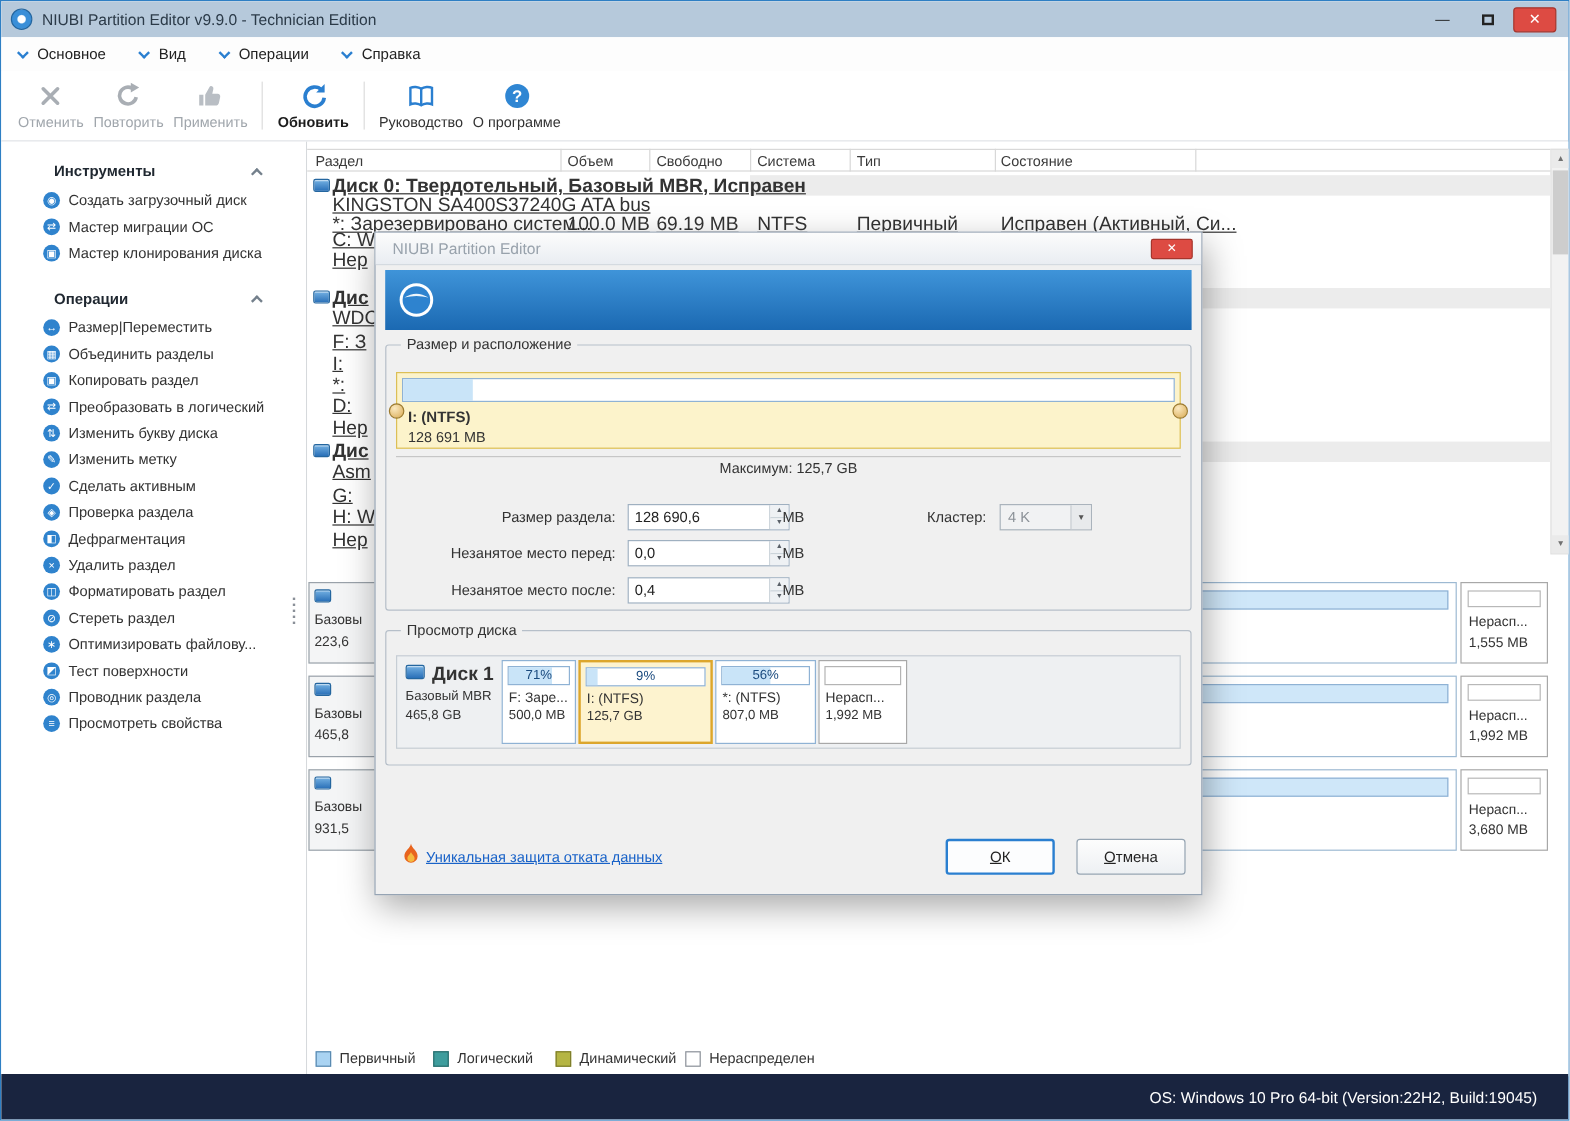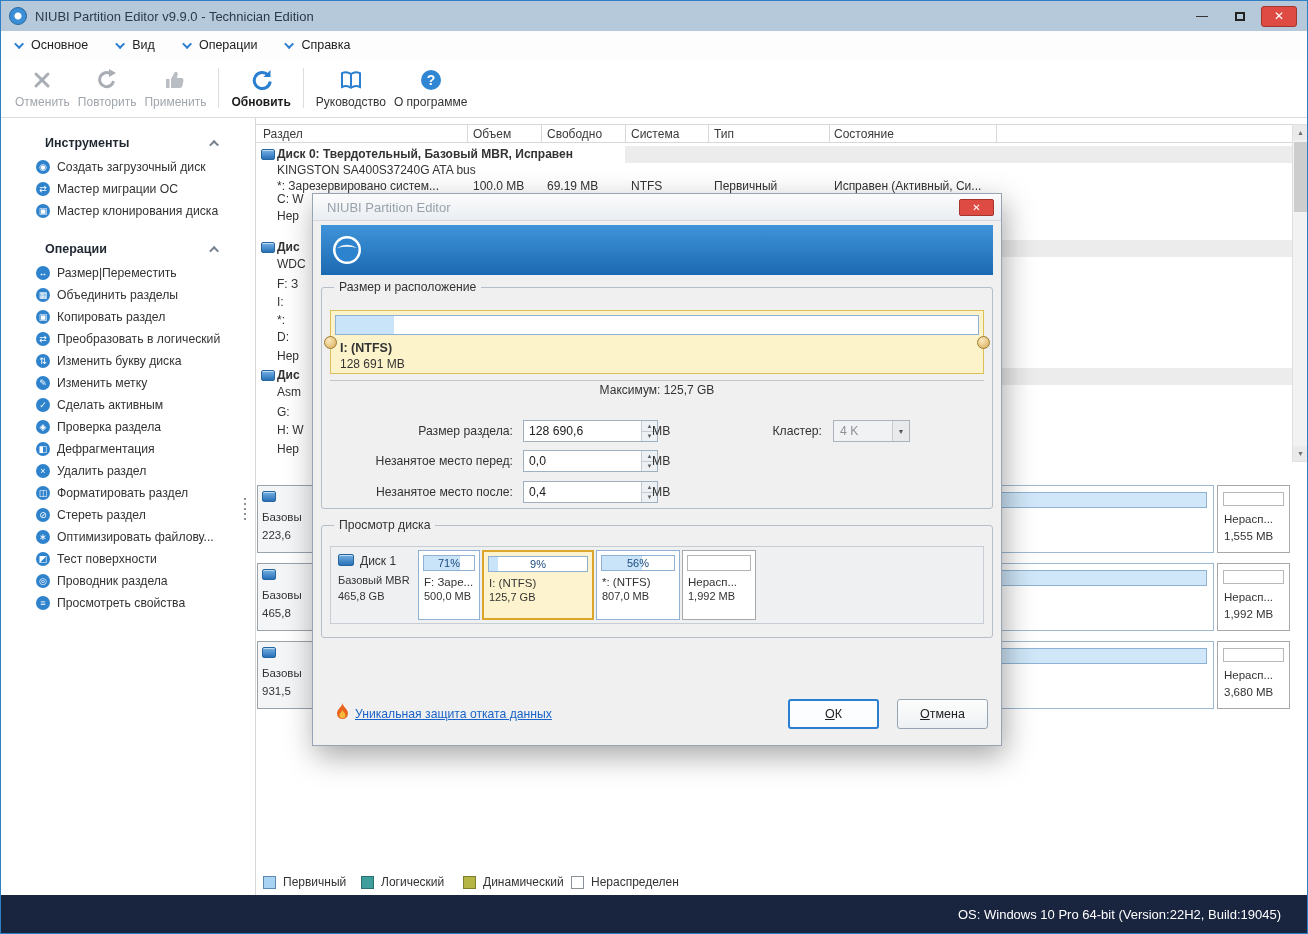--- a/index.html
+++ b/index.html
@@ -36,21 +36,21 @@
   .side-icon { width:14px; height:14px; border-radius:50%; background:#2f83cd; color:#fff; font-size:9px; line-height:14px; text-align:center; flex:none; }
   .mt { margin-top:14px; }
   .drag-dots { position:absolute; left:243px; top:497px; width:2px; height:2px; background:#8a9098; box-shadow:0 5px #8a9098,0 10px #8a9098,0 15px #8a9098,0 20px #8a9098; }
 
   
   .main { position:absolute; left:255px; top:117px; width:1053px; height:779px; background:#fff; }
   .abs { position:absolute; }
   .hline { position:absolute; left:0; width:1053px; height:1px; background:#d8d8d8; }
   .vline { position:absolute; top:6px; height:19px; width:1px; background:#d8d8d8; }
   .th { position:absolute; top:9px; font-size:12px; color:#3a3a3a; }
-  .cell { position:absolute; font-size:12px; white-space:nowrap; }
+  .cell { position:absolute; font-size:16px; white-space:nowrap;text-decoration:underline; }
   .bold { font-weight:bold; }
   .band { position:absolute; left:369px; width:667px; height:17px; background:#ececec; }
   .hdd-icon { position:absolute; width:14px; height:11px; border-radius:2px; background:linear-gradient(#74b1e3,#2a70b8); box-shadow:inset 0 1px 0 rgba(255,255,255,.55); border:1px solid #24669f; }
   .scrollbar { position:absolute; left:1036px; top:6px; width:17px; height:338px; background:#f2f2f2; border:1px solid #e0e0e0; }
   .sb-btn { height:15px; display:flex; align-items:center; justify-content:center; font-size:7px; color:#707070; background:#eaeaea; }
   .sb-down { position:absolute; bottom:0; left:0; right:0; }
   .sb-thumb { position:absolute; top:17px; left:1px; right:1px; height:70px; background:#cdcdcd; }
 
   .disk-block { position:absolute; left:1px; width:58px; height:68px; border:1px solid #9aa2aa; background:#f4f5f6; overflow:hidden; font-size:11.5px; }
   .rp-block { position:absolute; left:700px; width:258px; height:68px; border:1px solid #9db9d2; background:#fff; }
@@ -91,21 +91,21 @@
   .spin-up,.spin-down { flex:1; display:flex; align-items:center; justify-content:center; font-size:6px; color:#5a6068; background:#eef1f4; }
   .spin-up { border-bottom:1px solid #c3ccd4; }
   .unit { position:absolute; left:330px; font-size:12.2px; }
   .cluster-label { position:absolute; left:370px; width:130px; text-align:right; font-size:12.2px; }
   .combo { position:absolute; left:511px; width:77px; height:22px; border:1px solid #aab3bc; background:#f1f2f3; color:#8c9298; display:flex; align-items:center; padding-left:6px; font-size:12.2px; }
   .combo-arrow { margin-left:auto; width:17px; height:100%; border-left:1px solid #c8cdd2; background:#e8eaec; display:flex; align-items:center; justify-content:center; font-size:7px; color:#555; }
 
   .strip { position:absolute; left:8px; top:20px; width:654px; height:78px; background:#eef0f2; border:1px solid #c6cdd4; display:flex; padding:2px; }
   .strip-disk { width:84px; position:relative; flex:none; }
   .strip-disk .hdd-icon { left:5px; top:5px; width:16px; height:12px; }
-  .sd-name { position:absolute; left:27px; top:5px; font-weight:normal; font-size:12px; }
+  .sd-name { position:absolute; left:27px; top:5px; font-weight:bold; font-size:16px; }
   .sd-type { position:absolute; left:5px; top:25px; font-size:11px; }
   .sd-size { position:absolute; left:5px; top:41px; font-size:11px; }
   .p-cell { position:relative; margin:1px; border:1px solid #8fb2d4; background:#fff; height:70px; flex:none; overflow:hidden; }
   .p-cell.selected { border:2px solid #dca62c; background:#fdf3cf; }
   .p-cell.unalloc { border:1px solid #a8a8a8; }
   .p-bar { position:relative; margin:4px 4px 0; height:16px; border:1px solid #8fb2d4; background:#fff; }
   .p-cell.unalloc .p-bar { border-color:#b4b4b4; }
   .p-fill { position:absolute; left:0; top:0; bottom:0; background:#c9e4f8; }
   .p-pct { position:absolute; left:0; top:1px; width:100%; text-align:center; font-size:11px; color:#1a4a7e; }
   .p-name { margin:5px 0 0 5px; font-size:11.5px; white-space:nowrap; }

